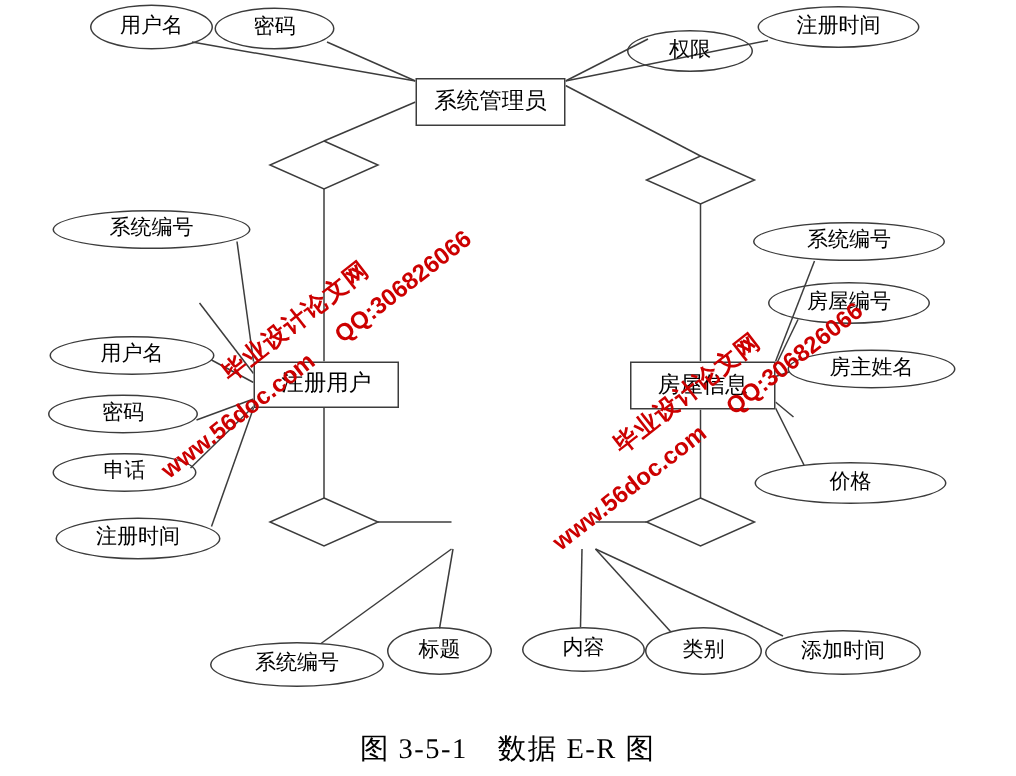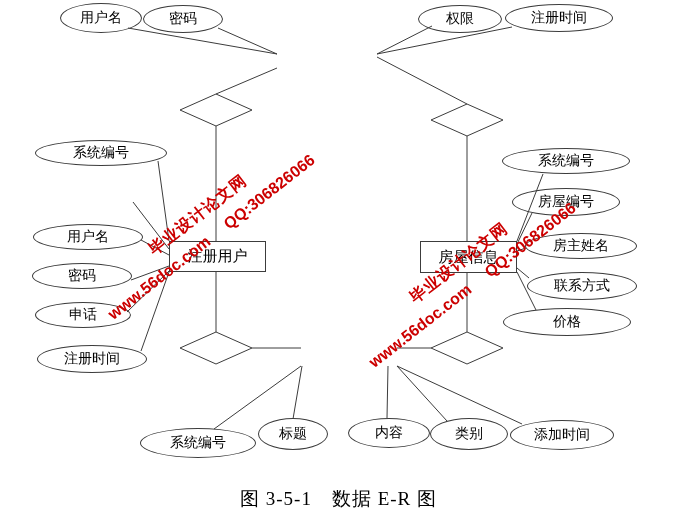--- a/index.html
+++ b/index.html
@@ -70,38 +70,38 @@
       <line x1="397" y1="366" x2="447" y2="421"></line>
       <line x1="397" y1="366" x2="522" y2="424"></line>
 
       <polygon points="216,94 252,110 216,126 180,110"></polygon>
       <polygon points="467,104 503,120 467,136 431,120"></polygon>
       <polygon points="216,332 252,348 216,364 180,348"></polygon>
       <polygon points="467,332 503,348 467,364 431,348"></polygon>
     </g>
   </svg>
 
+  <div class="node rect" style="left:277px;top:52px;width:100px;height:32px">系统管理员</div>
   <div class="node rect" style="left:169px;top:241px;width:97px;height:31px">注册用户</div>
   <div class="node rect" style="left:420px;top:241px;width:97px;height:32px">房屋信息</div>
 
   <div class="node ellipse" style="left:60px;top:3px;width:82px;height:30px">用户名</div>
   <div class="node ellipse" style="left:143px;top:5px;width:80px;height:28px">密码</div>
-  <div class="node ellipse" style="left:418px;top:5px;width:84px;height:28px">权限</div>
+  <div class="node ellipse" style="left:418px;top:20px;width:84px;height:28px">权限</div>
   <div class="node ellipse" style="left:505px;top:4px;width:108px;height:28px">注册时间</div>
 
   <div class="node ellipse" style="left:35px;top:140px;width:132px;height:26px">系统编号</div>
   <div class="node ellipse" style="left:33px;top:224px;width:110px;height:26px">用户名</div>
   <div class="node ellipse" style="left:32px;top:263px;width:100px;height:26px">密码</div>
   <div class="node ellipse" style="left:35px;top:302px;width:96px;height:26px">申话</div>
   <div class="node ellipse" style="left:37px;top:345px;width:110px;height:28px">注册时间</div>
 
   <div class="node ellipse" style="left:502px;top:148px;width:128px;height:26px">系统编号</div>
   <div class="node ellipse" style="left:512px;top:188px;width:108px;height:28px">房屋编号</div>
   <div class="node ellipse" style="left:525px;top:233px;width:112px;height:26px">房主姓名</div>
-  <div class="node ellipse" style="left:527px;top:272px;width:110px;height:28px">联系方式</div>
   <div class="node ellipse" style="left:503px;top:308px;width:128px;height:28px">价格</div>
 
   <div class="node ellipse" style="left:140px;top:428px;width:116px;height:30px">系统编号</div>
   <div class="node ellipse" style="left:258px;top:418px;width:70px;height:32px">标题</div>
   <div class="node ellipse" style="left:348px;top:418px;width:82px;height:30px">内容</div>
   <div class="node ellipse" style="left:430px;top:418px;width:78px;height:32px">类别</div>
   <div class="node ellipse" style="left:510px;top:420px;width:104px;height:30px">添加时间</div>
 
   <div class="caption">图 3-5-1　数据 E-R 图</div>
 

